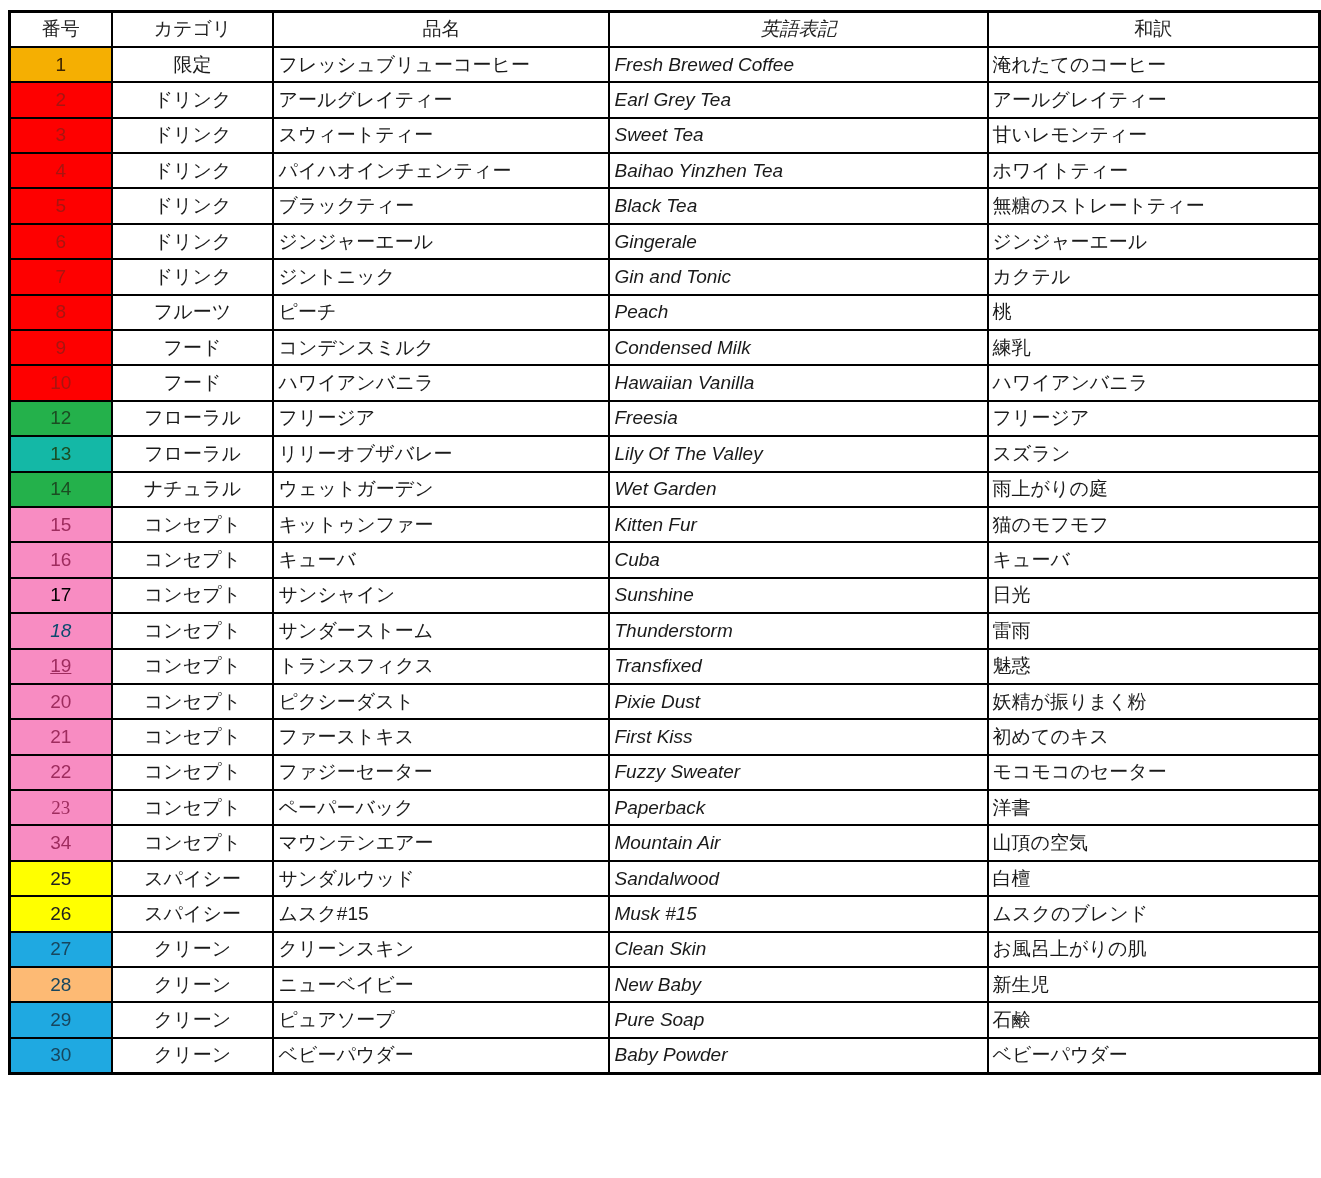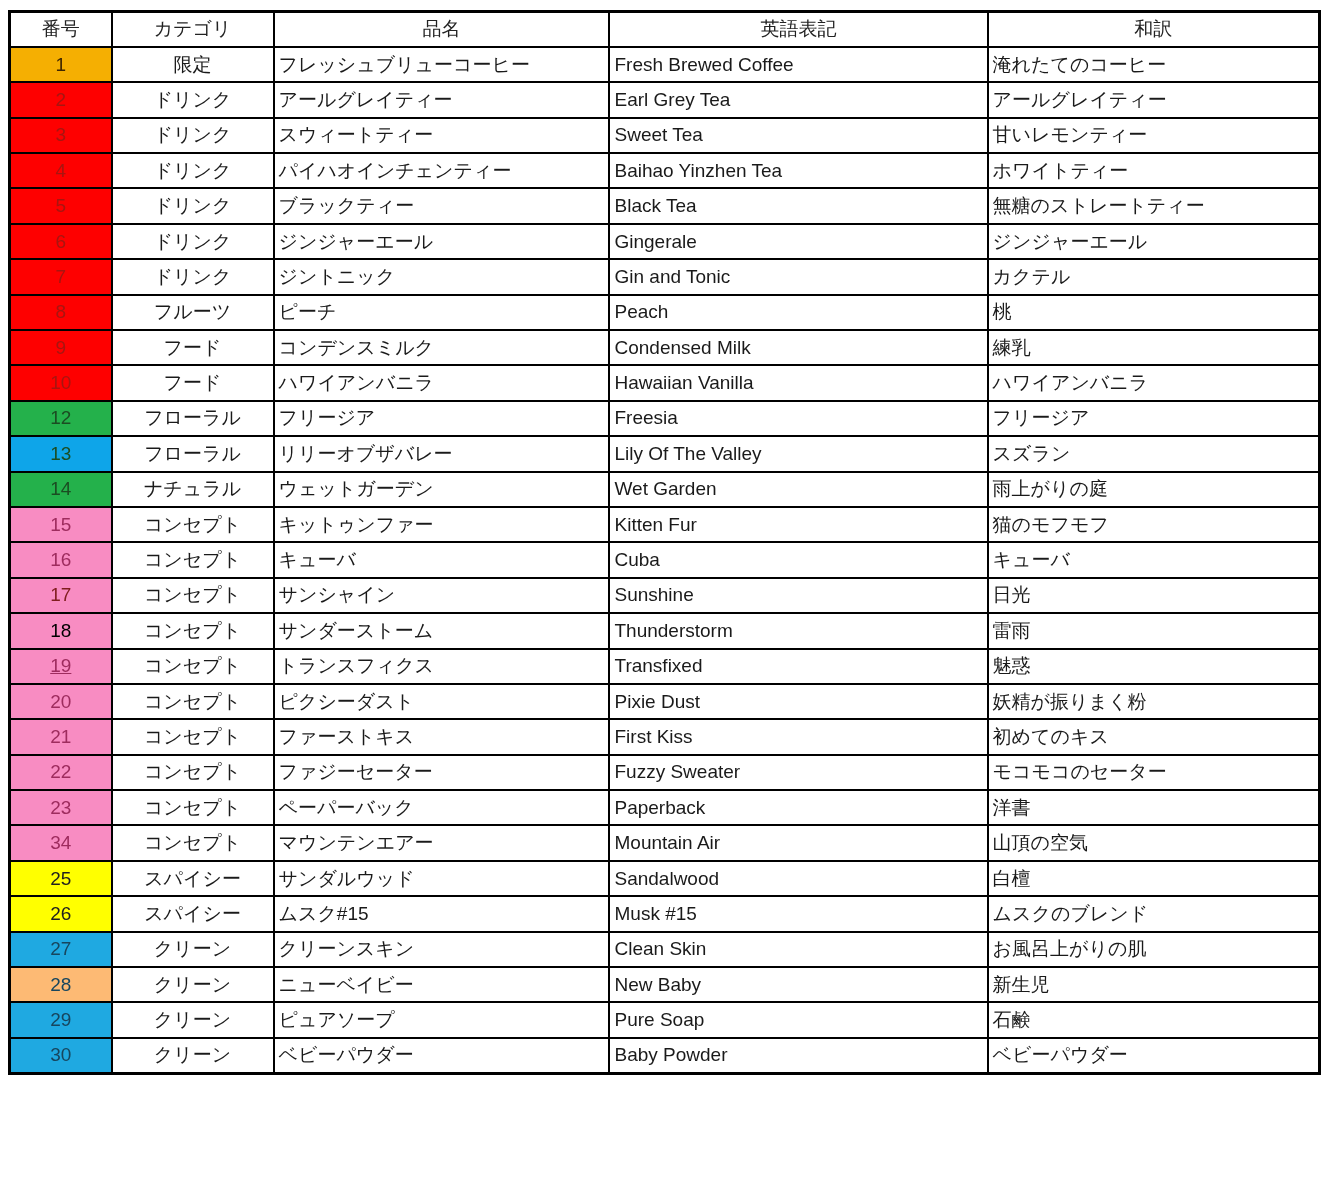--- a/index.html
+++ b/index.html
@@ -31,21 +31,21 @@
     height: 35.4px;
     padding: 0 4px;
     overflow: hidden;
     white-space: nowrap;
     box-sizing: border-box;
   }
   .scent-table th { text-align: center; color: #222222; }
   .col-num  { width: 110px; text-align: center; }
   .col-cat  { width: 170px; text-align: center; }
   .col-name { width: 347px; text-align: left; padding-left: 6px; }
-  .col-en   { width: 406px; text-align: left; padding-left: 6px; }
+  .col-en   { width: 406px; text-align: left; padding-left: 6px; font-style: italic; }
   .col-ja   { width: 348px; text-align: left; padding-left: 6px; }
 </style>
 </head>
 <body>
 
 <table class="scent-table">
   <thead>
     <tr>
       <th class="col-num">番号</th>
       <th class="col-cat">カテゴリ</th>
@@ -126,21 +126,21 @@
         <td class="col-ja">ハワイアンバニラ</td>
       </tr>
       <tr>
         <td class="col-num" style="background-color: rgb(36, 177, 75); color: rgb(27, 77, 34);">12</td>
         <td class="col-cat">フローラル</td>
         <td class="col-name">フリージア</td>
         <td class="col-en">Freesia</td>
         <td class="col-ja">フリージア</td>
       </tr>
       <tr>
-        <td class="col-num" style="background-color: #0ea5e9; color: rgb(27, 77, 34);">13</td>
+        <td class="col-num" style="background-color: #14b8a6; color: rgb(27, 77, 34);">13</td>
         <td class="col-cat">フローラル</td>
         <td class="col-name">リリーオブザバレー</td>
         <td class="col-en">Lily Of The Valley</td>
         <td class="col-ja">スズラン</td>
       </tr>
       <tr>
         <td class="col-num" style="background-color: rgb(36, 177, 75); color: rgb(27, 77, 34);">14</td>
         <td class="col-cat">ナチュラル</td>
         <td class="col-name">ウェットガーデン</td>
         <td class="col-en">Wet Garden</td>
@@ -154,28 +154,28 @@
         <td class="col-ja">猫のモフモフ</td>
       </tr>
       <tr>
         <td class="col-num" style="background-color: rgb(248, 140, 194); color: rgb(158, 44, 94);">16</td>
         <td class="col-cat">コンセプト</td>
         <td class="col-name">キューバ</td>
         <td class="col-en">Cuba</td>
         <td class="col-ja">キューバ</td>
       </tr>
       <tr>
-        <td class="col-num" style="background-color: rgb(248, 140, 194); color: #7f1d1d;">17</td>
+        <td class="col-num" style="background-color: rgb(248, 140, 194); color: #000000;">17</td>
         <td class="col-cat">コンセプト</td>
         <td class="col-name">サンシャイン</td>
         <td class="col-en">Sunshine</td>
         <td class="col-ja">日光</td>
       </tr>
       <tr>
-        <td class="col-num" style="background-color: rgb(248, 140, 194); color: #000000;">18</td>
+        <td class="col-num" style="background-color: rgb(248, 140, 194); color: #0c4a6e; font-style: italic;">18</td>
         <td class="col-cat">コンセプト</td>
         <td class="col-name">サンダーストーム</td>
         <td class="col-en">Thunderstorm</td>
         <td class="col-ja">雷雨</td>
       </tr>
       <tr>
         <td class="col-num" style="background-color: rgb(248, 140, 194); color: rgb(158, 44, 94); text-decoration: underline;">19</td>
         <td class="col-cat">コンセプト</td>
         <td class="col-name">トランスフィクス</td>
         <td class="col-en">Transfixed</td>
@@ -196,21 +196,21 @@
         <td class="col-ja">初めてのキス</td>
       </tr>
       <tr>
         <td class="col-num" style="background-color: rgb(248, 140, 194); color: rgb(158, 44, 94); text-align: center;">22</td>
         <td class="col-cat">コンセプト</td>
         <td class="col-name">ファジーセーター</td>
         <td class="col-en">Fuzzy Sweater</td>
         <td class="col-ja">モコモコのセーター</td>
       </tr>
       <tr>
-        <td class="col-num" style="background-color: rgb(248, 140, 194); color: rgb(158, 44, 94);">23</td>
+        <td class="col-num" style="background-color: rgb(248, 140, 194); color: rgb(158, 44, 94); font-family: Liberation Serif, serif;">23</td>
         <td class="col-cat">コンセプト</td>
         <td class="col-name">ペーパーバック</td>
         <td class="col-en">Paperback</td>
         <td class="col-ja">洋書</td>
       </tr>
       <tr>
         <td class="col-num" style="background-color: rgb(248, 140, 194); color: rgb(158, 44, 94);">34</td>
         <td class="col-cat">コンセプト</td>
         <td class="col-name">マウンテンエアー</td>
         <td class="col-en">Mountain Air</td>

